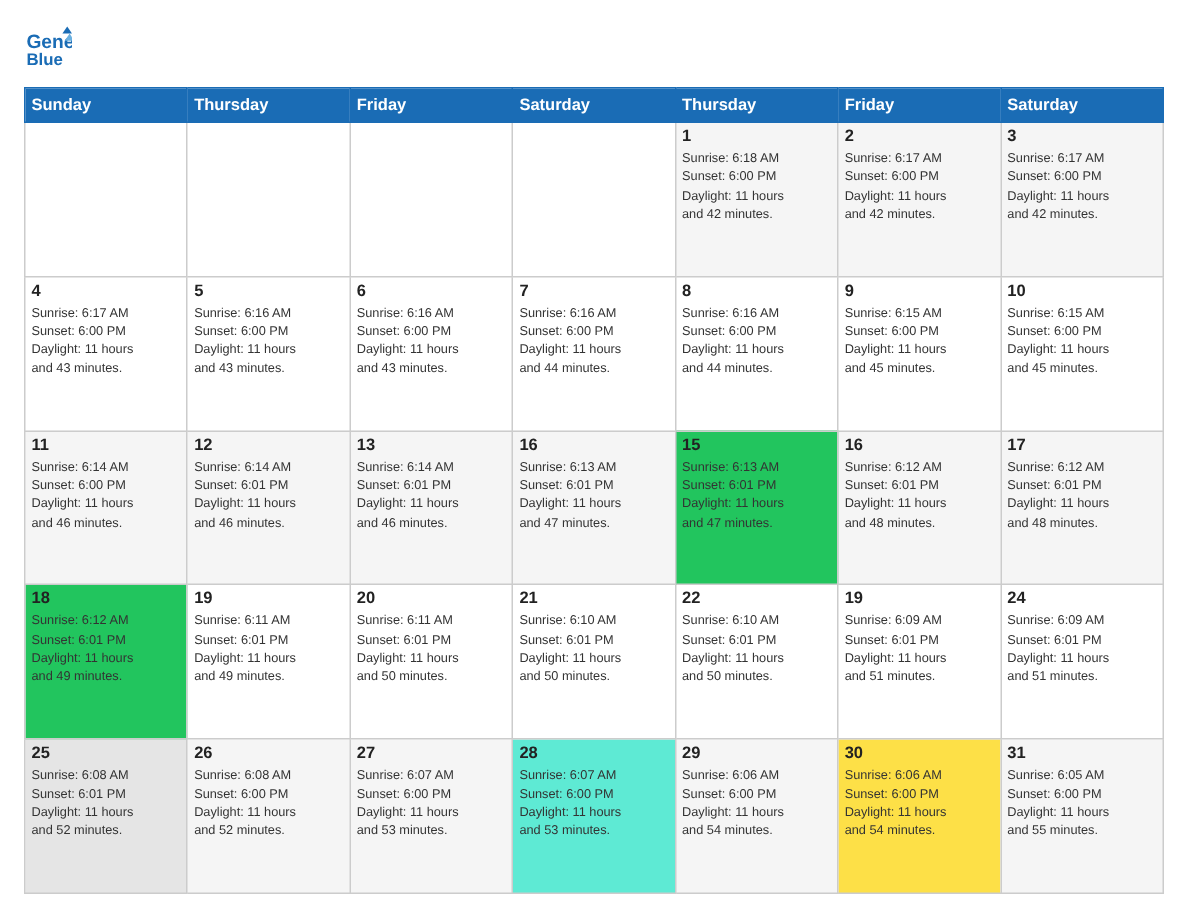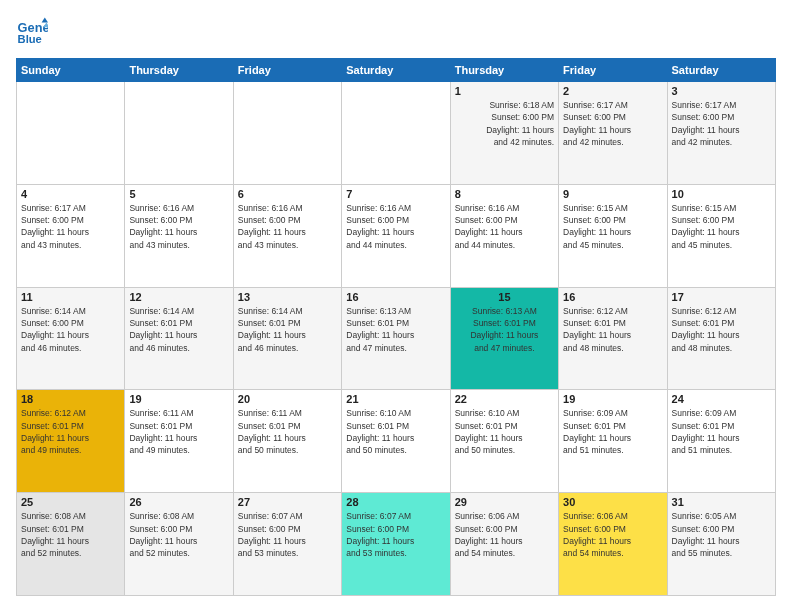--- a/index.html
+++ b/index.html
@@ -127,21 +127,21 @@
         </tr>
     </thead>
     <tbody id="cal-body">
     <tr>
           <td class="empty-cell"></td>
           <td class="empty-cell"></td>
           <td class="empty-cell"></td>
           <td class="empty-cell"></td>
           <td style="background: rgb(245, 245, 245);">
             <span class="day-num">1</span>
-            <div class="cell-info" style="white-space: pre-line; text-align: right;">Sunrise: 6:18 AM
+            <div class="cell-info" style="white-space: pre-line;">Sunrise: 6:18 AM
 Sunset: 6:00 PM
 Daylight: 11 hours
 and 42 minutes.</div>
           </td>
           <td style="background: rgb(245, 245, 245);">
             <span class="day-num">2</span>
             <div class="cell-info" style="white-space: pre-line;">Sunrise: 6:17 AM
 Sunset: 6:00 PM
 Daylight: 11 hours
 and 42 minutes.</div>
@@ -227,21 +227,21 @@
 Daylight: 11 hours
 and 46 minutes.</div>
           </td>
           <td style="background: rgb(245, 245, 245);">
             <span class="day-num">16</span>
             <div class="cell-info" style="white-space: pre-line;">Sunrise: 6:13 AM
 Sunset: 6:01 PM
 Daylight: 11 hours
 and 47 minutes.</div>
           </td>
-          <td style="background: #14b8a6; text-align: center;">
+          <td style="background: #22c55e;">
             <span class="day-num">15</span>
             <div class="cell-info" style="white-space: pre-line;">Sunrise: 6:13 AM
 Sunset: 6:01 PM
 Daylight: 11 hours
 and 47 minutes.</div>
           </td>
           <td style="background: rgb(245, 245, 245);">
             <span class="day-num">16</span>
             <div class="cell-info" style="white-space: pre-line;">Sunrise: 6:12 AM
 Sunset: 6:01 PM
@@ -250,21 +250,21 @@
           </td>
           <td style="background: rgb(245, 245, 245); margin-top: 27px;">
             <span class="day-num">17</span>
             <div class="cell-info" style="white-space: pre-line;">Sunrise: 6:12 AM
 Sunset: 6:01 PM
 Daylight: 11 hours
 and 48 minutes.</div>
           </td>
         </tr>
         <tr>
-          <td style="background: #eab308;">
+          <td style="background: #22c55e;">
             <span class="day-num">18</span>
             <div class="cell-info" style="white-space: pre-line;">Sunrise: 6:12 AM
 Sunset: 6:01 PM
 Daylight: 11 hours
 and 49 minutes.</div>
           </td>
           <td style="background: rgb(255, 255, 255);">
             <span class="day-num">19</span>
             <div class="cell-info" style="white-space: pre-line;">Sunrise: 6:11 AM
 Sunset: 6:01 PM

